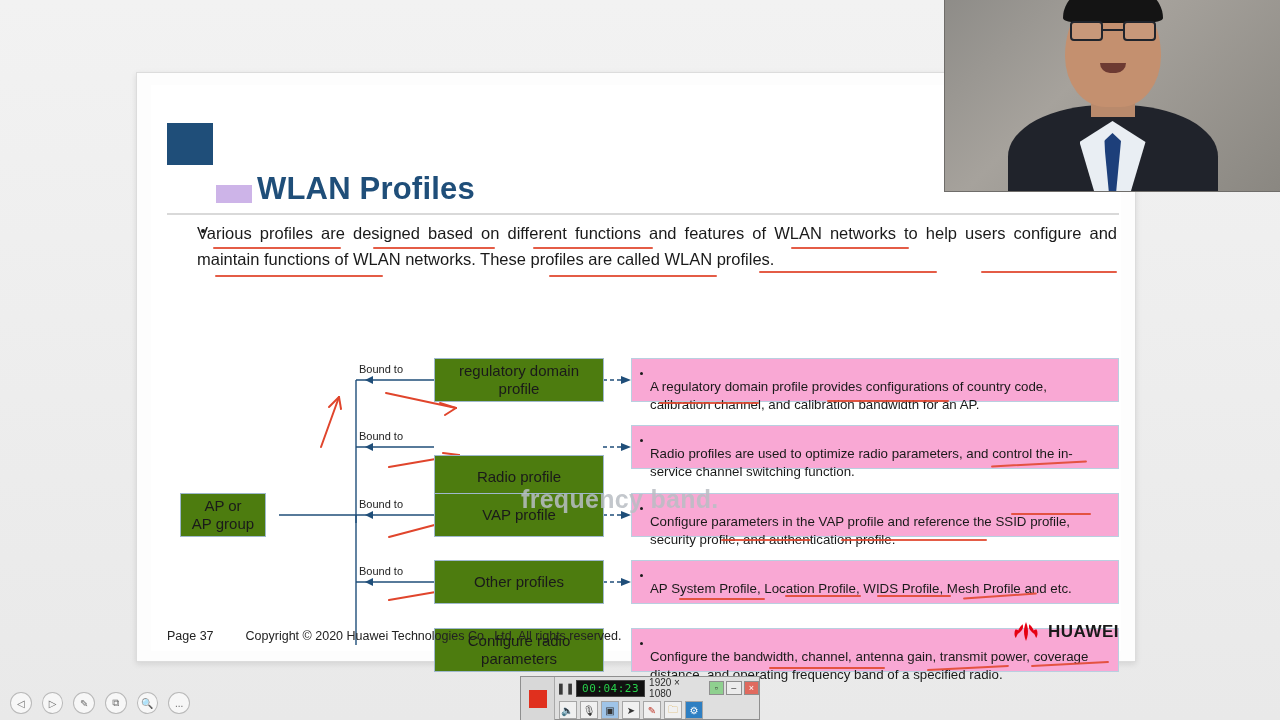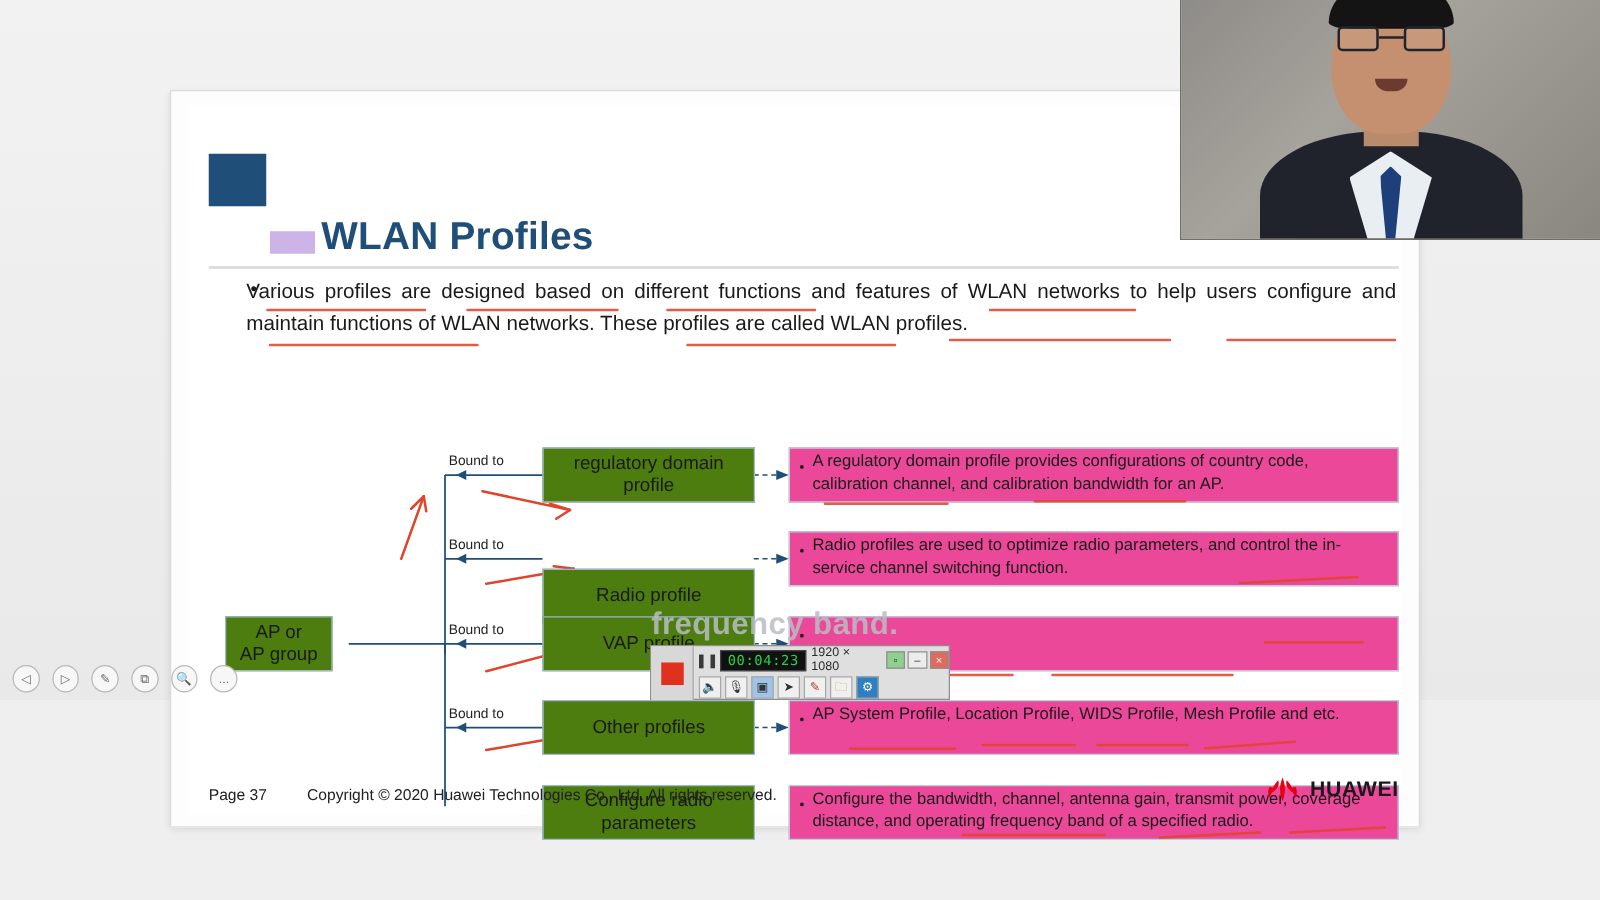--- a/index.html
+++ b/index.html
@@ -4,21 +4,21 @@
 <style>
   * { box-sizing: border-box; margin: 0; padding: 0; }
   html, body {
     width: 1280px; height: 720px;
     overflow: hidden;
     background: #efefef;
     font-family: "Liberation Sans", sans-serif;
   }
   #screen {
     position: relative;
-    width: 1280px; height: 560px;
+    width: 1280px; height: 720px;
     background: linear-gradient(180deg,#f2f2f2 0%, #ededed 55%, #e9e9e9 100%);
   }
 
   
   .slide-frame {
     position: absolute;
     left: 136px; top: 72px;
     width: 1000px; height: 590px;
     background: #fdfdfd;
     border: 1px solid #dcdcdc;
@@ -97,25 +97,25 @@
     font-size: 15px;
     display: flex;
     align-items: center;
     justify-content: center;
     text-align: center;
     line-height: 1.2;
   }
   .desc {
     position: absolute;
     border: 1px solid #b9cfe0;
-    background: #ec4899;
+    background: #f9a8d4;
     color: #1a1a1a;
     font-size: 13.3px;
     line-height: 1.35;
-    padding: 1px 8px 7px 18px;
+    padding: 19px 8px 7px 18px;
   }
   .desc .dot {
     position: absolute;
     left: 8px; top: 13px;
     width: 3px; height: 3px; border-radius: 50%;
     background: #1a1a1a;
   }
   .bound-label {
     position: absolute;
     font-size: 11px;
@@ -379,20 +379,21 @@
           <span>Radio profiles are used to optimize radio parameters, and control the in-service channel switching function.</span>
         </div>
         <div class="ul" style="left:840px; top:188px; width:96px; transform:rotate(-3deg);"></div>
 
         <div class="bound-label" style="left:208px; top:223px;">Bound to</div>
         <div class="node" style="left:283px; top:218px; width:170px; height:44px;">
           <span>VAP profile</span>
         </div>
         <div class="desc" style="left:480px; top:218px; width:488px; height:44px;">
           <span class="dot"></span>
+          <span>Configure parameters in the VAP profile and reference the SSID profile, security profile, and authentication profile.</span>
         </div>
         <div class="ul" style="left:860px; top:238px; width:80px;"></div>
         <div class="ul" style="left:570px; top:264px; width:90px;"></div>
         <div class="ul" style="left:690px; top:264px; width:146px;"></div>
 
         <div class="bound-label" style="left:208px; top:290px;">Bound to</div>
         <div class="node" style="left:283px; top:285px; width:170px; height:44px;">
           <span>Other profiles</span>
         </div>
         <div class="desc" style="left:480px; top:285px; width:488px; height:44px;">

